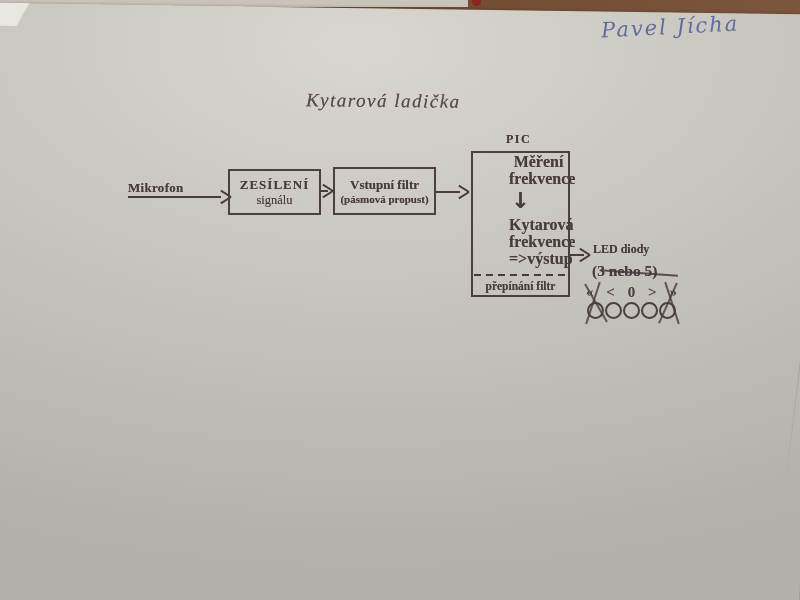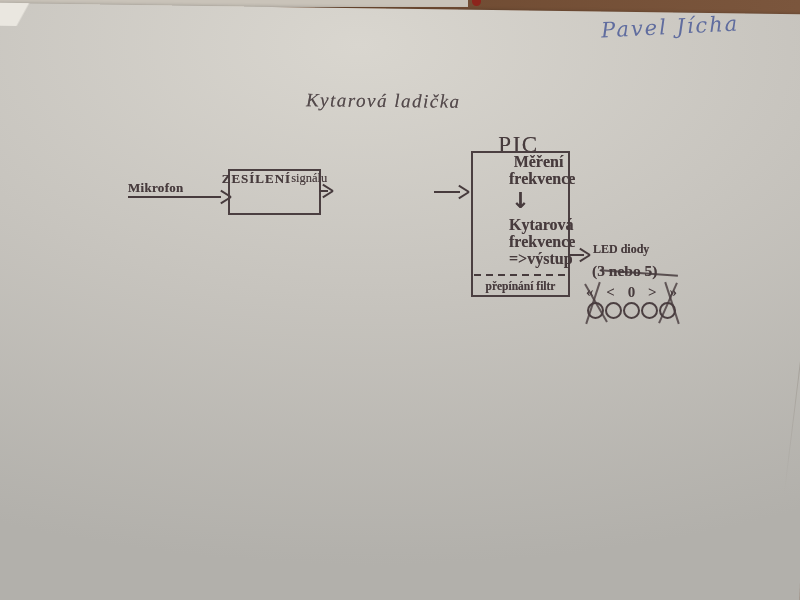--- a/index.html
+++ b/index.html
@@ -42,30 +42,30 @@
   .hline{position:absolute;height:2px;background:#473b3d;}
 
   
   .ahr{position:absolute;width:12px;height:14px;}
   .ahr::before,.ahr::after{content:"";position:absolute;right:0;top:6px;width:12px;height:2px;
        background:#473b3d;transform-origin:right center;}
   .ahr::before{transform:rotate(32deg);}
   .ahr::after{transform:rotate(-32deg);}
 
   .box{position:absolute;border:2px solid #4b3f41;text-align:center;
-       display:flex;justify-content:center;}
+       display:flex;flex-direction:column;justify-content:center;}
   .amp-box{left:228px;top:169px;width:89px;height:42px;}
   .amp-box .l1{font-size:13px;font-weight:bold;letter-spacing:1px;}
   .amp-box .l2{font-size:12.5px;font-weight:normal;}
   .filter-box{left:333px;top:167px;width:99px;height:44px;}
   .filter-box .l1{font-size:13px;font-weight:bold;}
   .filter-box .l2{font-size:11px;font-weight:bold;}
 
   .pic-label{left:471px;top:132px;width:95px;text-align:center;
-             font-size:23px;font-weight:normal;letter-spacing:1.5px;}
+             font-size:12px;font-weight:bold;letter-spacing:1.5px;}
   .pic-box{left:471px;top:151px;width:95px;height:142px;border:2px solid #4b3f41;
            text-align:center;}
   .pic-box .bl{font-size:16px;font-weight:bold;line-height:17px;margin-left:36px;}
   .pic-down{position:relative;width:20px;height:24px;margin:3px auto 2px auto;
             font-family:"DejaVu Sans",sans-serif;font-size:22px;font-weight:bold;
             line-height:22px;}
   .pic-dash{position:absolute;left:1px;right:1px;bottom:19px;height:2px;
             background:repeating-linear-gradient(90deg,#473b3d 0 7px,rgba(0,0,0,0) 7px 12px);}
   .pic-footer{position:absolute;left:0;right:0;bottom:3px;font-size:11.5px;font-weight:bold;}
 
@@ -107,20 +107,24 @@
     <div class="ahr" style="left:219px;top:190px;"></div>
 
     <div class="box amp-box">
       <div class="l1 soft">ZESÍLENÍ</div>
       <div class="l2 soft">signálu</div>
     </div>
 
     <div class="hline" style="left:319px;top:190px;width:9px;"></div>
     <div class="ahr" style="left:321px;top:184px;"></div>
 
+    <div class="box filter-box">
+      <div class="l1 soft">Vstupní filtr</div>
+      <div class="l2 soft">(pásmová propust)</div>
+    </div>
 
     <div class="hline" style="left:434px;top:191px;width:26px;"></div>
     <div class="ahr" style="left:457px;top:185px;"></div>
 
     <div class="abs pic-label soft">PIC</div>
     <div class="abs pic-box">
       <div class="bl soft">Měření</div>
       <div class="bl soft">frekvence</div>
       <div class="pic-down soft">↓</div>
       <div class="bl soft">Kytarová</div>

